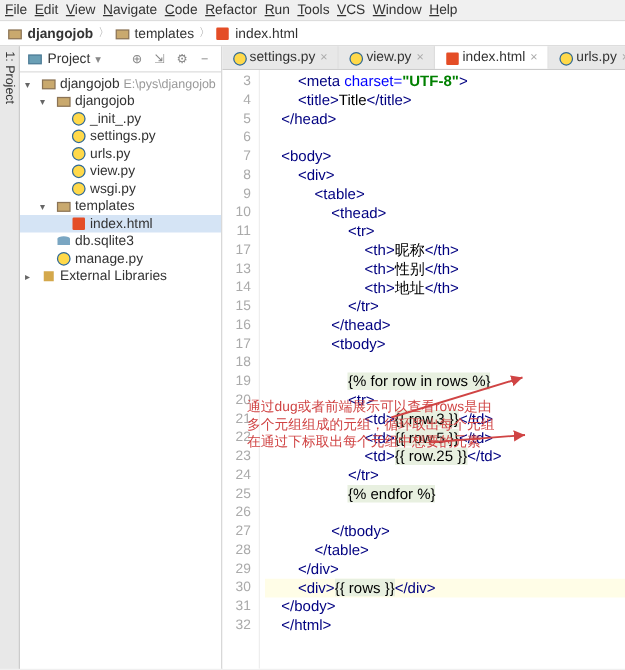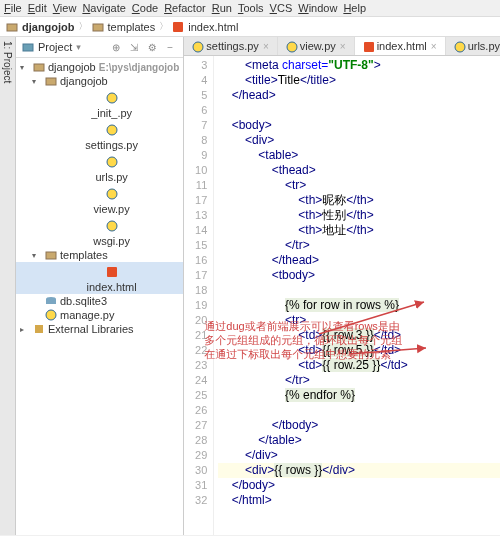--- a/index.html
+++ b/index.html
@@ -14,23 +14,23 @@
 .project-panel { width: 180px; background: #fff; border-right: 1px solid #ccc; display: flex; flex-direction: column; }
 .panel-header { padding: 3px 6px; display: flex; align-items: center; gap: 4px; border-bottom: 1px solid #ddd; font-size: 11px; }
 .panel-header .spacer { flex: 1; }
 .panel-header .icon-btn { width: 14px; height: 14px; font-size: 10px; color: #888; cursor: pointer; display: flex; align-items: center; justify-content: center; }
 .tree { padding: 2px 0; font-size: 11px; overflow: auto; }
 .tree-item { display: flex; align-items: center; padding: 1px 4px; gap: 3px; white-space: nowrap; }
 .tree-item.selected { background: #d5e4f5; }
 .tree-expand { width: 10px; font-size: 8px; color: #666; flex-shrink: 0; }
 .tree-icon { width: 12px; height: 12px; flex-shrink: 0; }
 .tree-label { font-size: 11px; }
-.tree-path { color: #999; font-size: 10px; font-weight: bold; }
+.tree-path { color: #999; font-size: 10px; }
 .indent-1 { padding-left: 16px; }
-.indent-2 { padding-left: 28px; flex-direction: column; }
+.indent-2 { padding-left: 28px; }
 .editor-area { flex: 1; background: #fff; display: flex; flex-direction: column; }
 .tabs { display: flex; background: #f0f0f0; border-bottom: 1px solid #ccc; font-size: 11px; }
 .tab { padding: 3px 8px; display: flex; align-items: center; gap: 4px; border-right: 1px solid #ddd; cursor: pointer; background: #e8e8e8; }
 .tab.active { background: #fff; }
 .tab .tab-icon { width: 10px; height: 10px; }
 .tab .tab-close { color: #aaa; font-size: 10px; }
 .code-area { flex: 1; display: flex; font-family: "Consolas", monospace; font-size: 12px; position: relative; overflow: hidden; }
 .gutter { width: 30px; background: #fff; text-align: right; padding: 2px 6px 2px 2px; color: #aaa; font-size: 11px; user-select: none; border-right: 1px solid #eee; }
 .gutter div { height: 15px; line-height: 15px; }
 .code { flex: 1; padding: 2px 4px; position: relative; }

